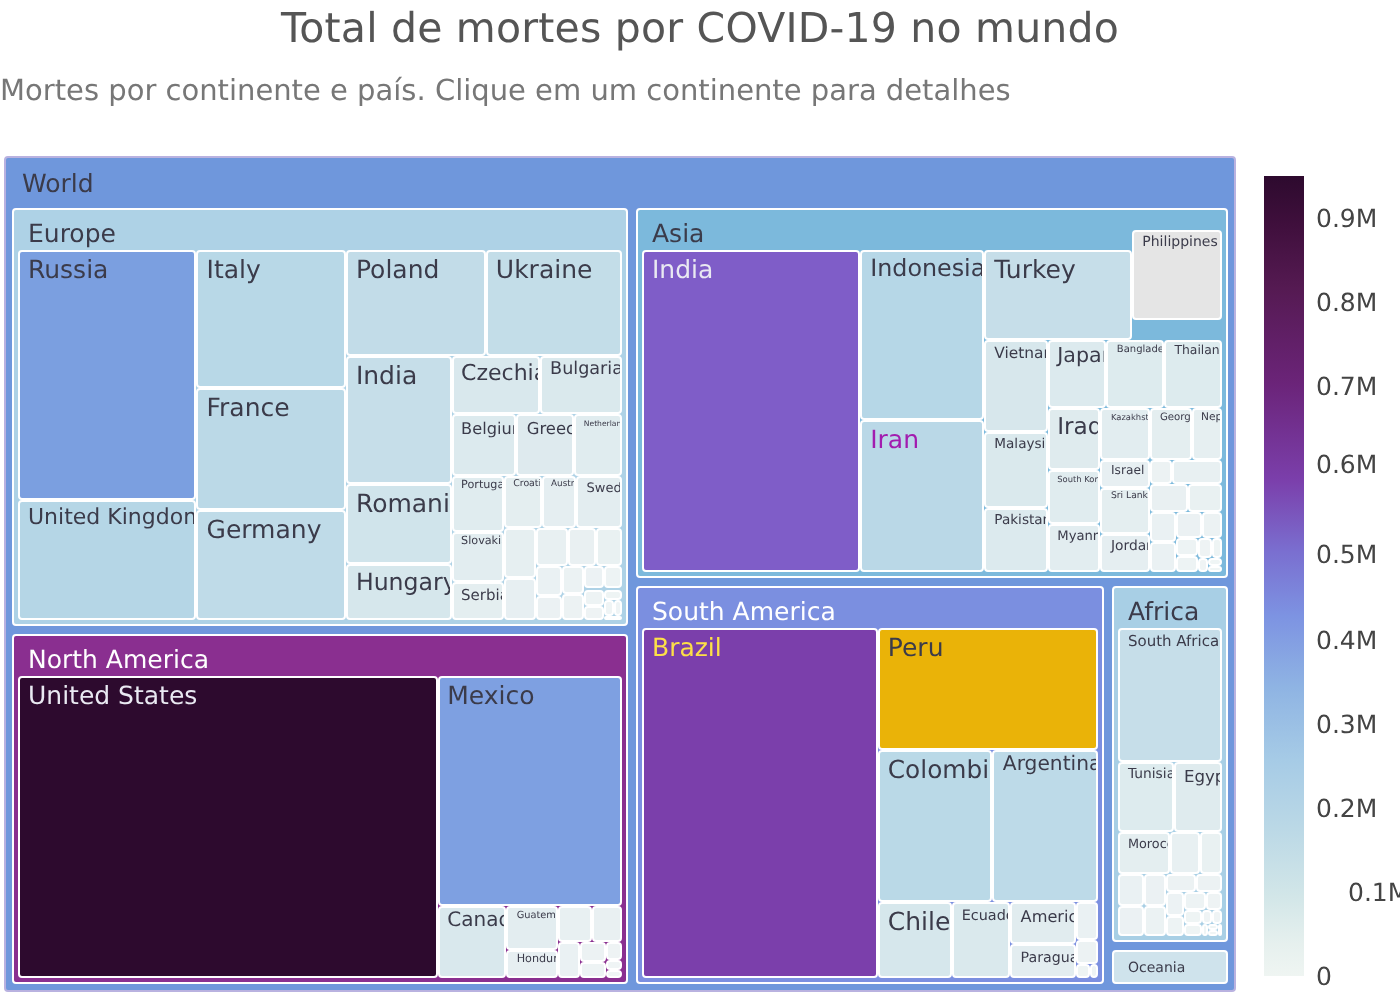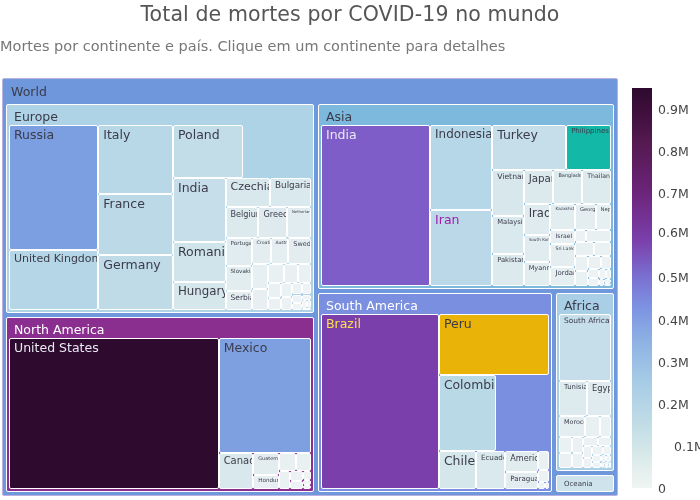--- a/index.html
+++ b/index.html
@@ -92,20 +92,23 @@
         <div class="leaf-label" style="font-size: 12.5px; color: rgb(59, 59, 74);">Italy</div>
       </div>
       <div class="node leaf" style="left: 96.2683px; top: 115.585px; width: 74.6939px; height: 61.8171px; background: rgb(187, 217, 231);">
         <div class="leaf-label" style="font-size: 12.5px; color: rgb(59, 59, 74);">France</div>
       </div>
       <div class="node leaf" style="left: 96.2683px; top: 177.402px; width: 74.6939px; height: 54.5976px; background: rgb(191, 219, 232);">
         <div class="leaf-label" style="font-size: 12.5px; color: rgb(59, 59, 74);">Germany</div>
       </div>
       <div class="node leaf" style="left: 170.962px; top: 47px; width: 69.9731px; height: 52.9827px; background: rgb(194, 220, 232);">
         <div class="leaf-label" style="font-size: 12.5px; color: rgb(59, 59, 74);">Poland</div>
+      </div>
+      <div class="node leaf" style="left: 240.935px; top: 47px; width: 68.0648px; height: 52.9827px; background: rgb(195, 221, 232);">
+        <div class="leaf-label" style="font-size: 12.5px; color: rgb(59, 59, 74);">Ukraine</div>
       </div>
       <div class="node leaf" style="left: 170.962px; top: 99.9827px; width: 52.5907px; height: 64.0861px; background: rgb(198, 222, 233);">
         <div class="leaf-label" style="font-size: 12.5px; color: rgb(59, 59, 74);">India</div>
       </div>
       <div class="node leaf" style="left: 170.962px; top: 164.069px; width: 52.5907px; height: 39.7334px; background: rgb(208, 228, 235);">
         <div class="leaf-label" style="font-size: 12.5px; color: rgb(59, 59, 74);">Romania</div>
       </div>
       <div class="node leaf" style="left: 170.962px; top: 203.802px; width: 52.5907px; height: 28.1979px; background: rgb(214, 231, 236);">
         <div class="leaf-label" style="font-size: 11.8px; color: rgb(59, 59, 74);">Hungary</div>
       </div>
@@ -167,21 +170,21 @@
       </div>
       <div class="node leaf" style="left: 428.112px; top: 47px; width: 62.0521px; height: 84.8221px; background: rgb(182, 215, 231);">
         <div class="leaf-label" style="font-size: 11.9px; color: rgb(59, 59, 74);">Indonesia</div>
       </div>
       <div class="node leaf" style="left: 428.112px; top: 131.822px; width: 62.0521px; height: 76.1779px; background: rgb(186, 216, 231);">
         <div class="leaf-label" style="font-size: 12.5px; color: #a21caf;">Iran</div>
       </div>
       <div class="node leaf" style="left: 490.164px; top: 47px; width: 73.9923px; height: 44.8554px; background: rgb(198, 222, 233);">
         <div class="leaf-label" style="font-size: 12.5px; color: rgb(59, 59, 74);">Turkey</div>
       </div>
-      <div class="node leaf" style="left: 564.156px; top: 47px; width: 44.8438px; height: 44.8554px; background: #14b8a6; text-align: center;">
+      <div class="node leaf" style="left: 564.156px; top: 37px; width: 44.8438px; height: 44.8554px; background: #e5e5e5; text-align: center;">
         <div class="leaf-label" style="font-size: 7px; color: rgb(59, 59, 74);">Philippines</div>
       </div>
       <div class="node leaf" style="left: 490.164px; top: 91.8554px; width: 31.4626px; height: 45.8185px; background: rgb(215, 231, 236);">
         <div class="leaf-label" style="font-size: 7.7px; color: rgb(59, 59, 74);">Vietnam</div>
       </div>
       <div class="node leaf" style="left: 490.164px; top: 137.674px; width: 31.4626px; height: 38.3597px; background: rgb(218, 233, 237);">
         <div class="leaf-label" style="font-size: 6.8px; color: rgb(59, 59, 74);">Malaysia</div>
       </div>
       <div class="node leaf" style="left: 490.164px; top: 176.034px; width: 31.4626px; height: 31.9664px; background: rgb(220, 234, 238);">
         <div class="leaf-label" style="font-size: 6.8px; color: rgb(59, 59, 74);">Pakistan</div>
@@ -267,20 +270,23 @@
         <div class="cont-label" style="color: rgb(255, 255, 255);">South America</div>
       </div>
       <div class="node leaf" style="left: 319px; top: 236px; width: 117.9px; height: 175px; background: rgb(123, 63, 171);">
         <div class="leaf-label" style="font-size: 12.5px; color: #fde047;">Brazil</div>
       </div>
       <div class="node leaf" style="left: 436.9px; top: 236px; width: 110.1px; height: 60.5437px; background: #eab308;">
         <div class="leaf-label" style="font-size: 12.5px; color: rgb(59, 59, 74);">Peru</div>
       </div>
       <div class="node leaf" style="left: 436.9px; top: 296.544px; width: 57.5336px; height: 76.6886px; background: rgb(186, 217, 231);">
         <div class="leaf-label" style="font-size: 12.4px; color: rgb(59, 59, 74);">Colombia</div>
+      </div>
+      <div class="node leaf" style="left: 494.433px; top: 296.544px; width: 52.5667px; height: 76.6886px; background: rgb(189, 218, 232);">
+        <div class="leaf-label" style="font-size: 10.1px; color: rgb(59, 59, 74);">Argentina</div>
       </div>
       <div class="node leaf" style="left: 436.9px; top: 373.232px; width: 36.9802px; height: 37.7677px; background: rgb(214, 231, 236);">
         <div class="leaf-label" style="font-size: 12.5px; color: rgb(59, 59, 74);">Chile</div>
       </div>
       <div class="node leaf" style="left: 473.88px; top: 373.232px; width: 29.4161px; height: 37.7677px; background: rgb(218, 233, 237);">
         <div class="leaf-label" style="font-size: 7.2px; color: rgb(59, 59, 74);">Ecuador</div>
       </div>
       <div class="node leaf" style="left: 503.296px; top: 373.232px; width: 32.7779px; height: 20.3365px; background: rgb(225, 236, 239);">
         <div class="leaf-label" style="font-size: 8.1px; color: rgb(59, 59, 74);">America</div>
       </div>

